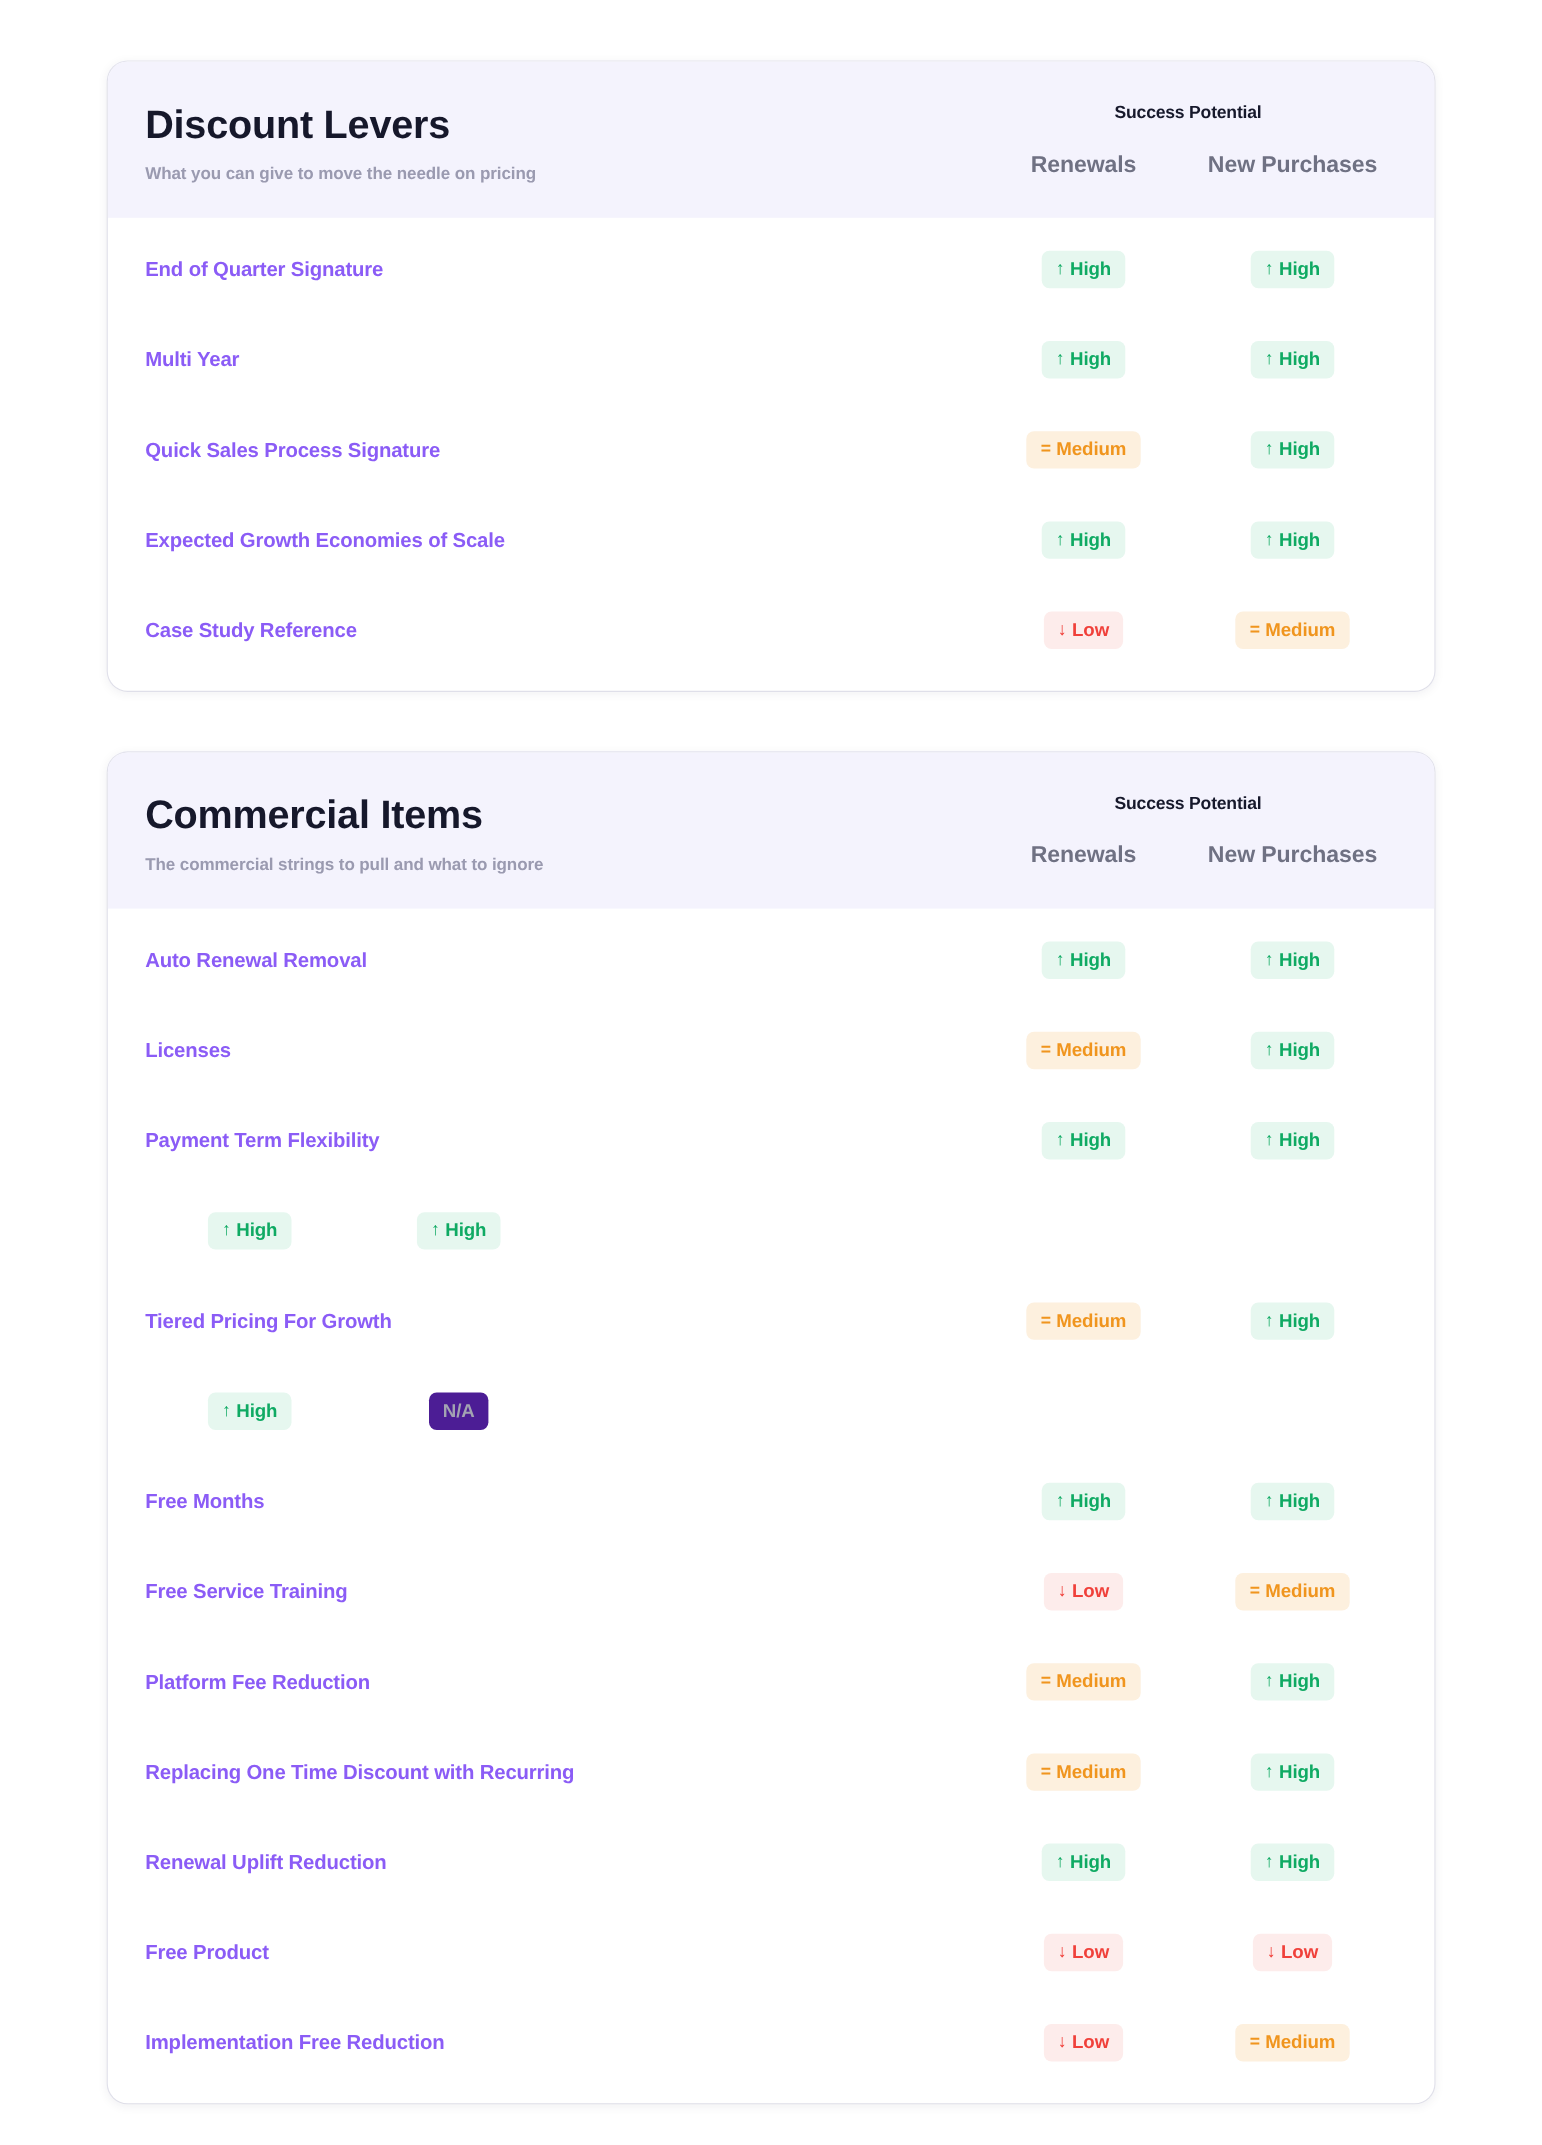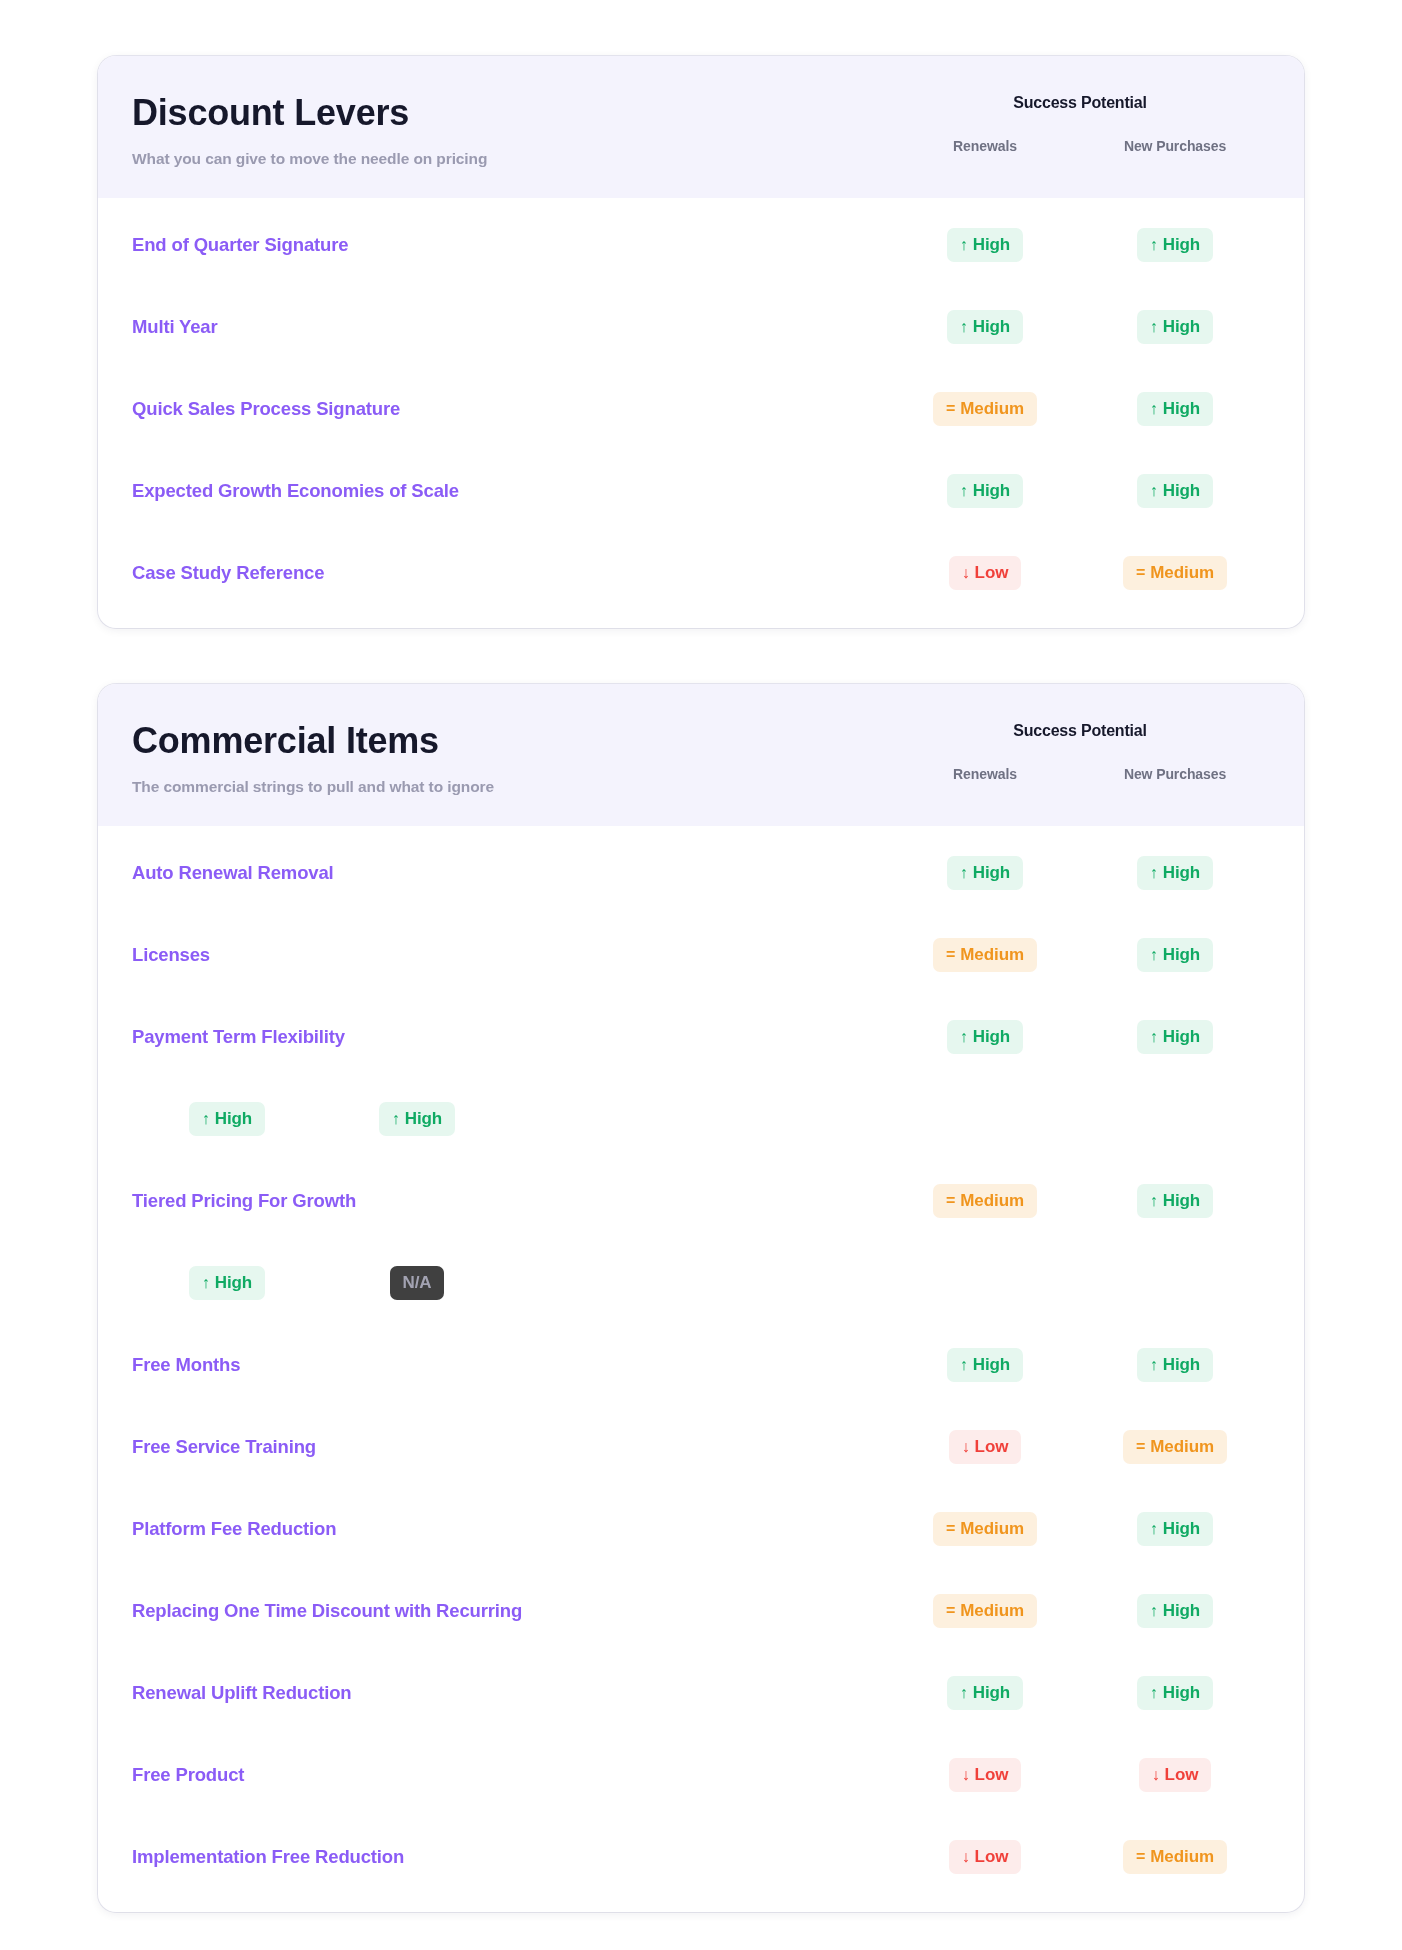--- a/index.html
+++ b/index.html
@@ -52,21 +52,21 @@
     color: #16182b;
     margin-bottom: 26px;
     letter-spacing: -0.2px;
   }
   .col-heads {
     display: flex;
   }
   .col-head {
     flex: 1 1 50%;
     text-align: center;
-    font-size: 14px;
+    font-size: 21px;
     font-weight: bold;
     color: #6f7183;
     letter-spacing: -0.1px;
   }
 
   .rows { padding: 6px 0 14px 0; }
   .row {
     display: flex;
     align-items: center;
     padding: 0 34px;
@@ -98,21 +98,21 @@
     border-radius: 7px;
     font-size: 17px;
     font-weight: bold;
     letter-spacing: -0.1px;
     white-space: nowrap;
   }
   .badge .arrow { font-size: 16px; line-height: 1; }
   .badge.high   { background: #e6f7ef; color: #0faa63; }
   .badge.medium { background: #fdf0de; color: #f0951e; }
   .badge.low    { background: #fdeceb; color: #f0403a; }
-  .badge.na     { background: #404040; color: #a3a3b2; }
+  .badge.na     { background: #4c1d95; color: #a3a3b2; }
 </style>
 </head>
 <body>
 
 <div id="root">
     <section class="card">
       <div class="card-header">
         <div class="header-left">
           <div class="card-title">Discount Levers</div>
           <div class="card-subtitle">What you can give to move the needle on pricing</div>

